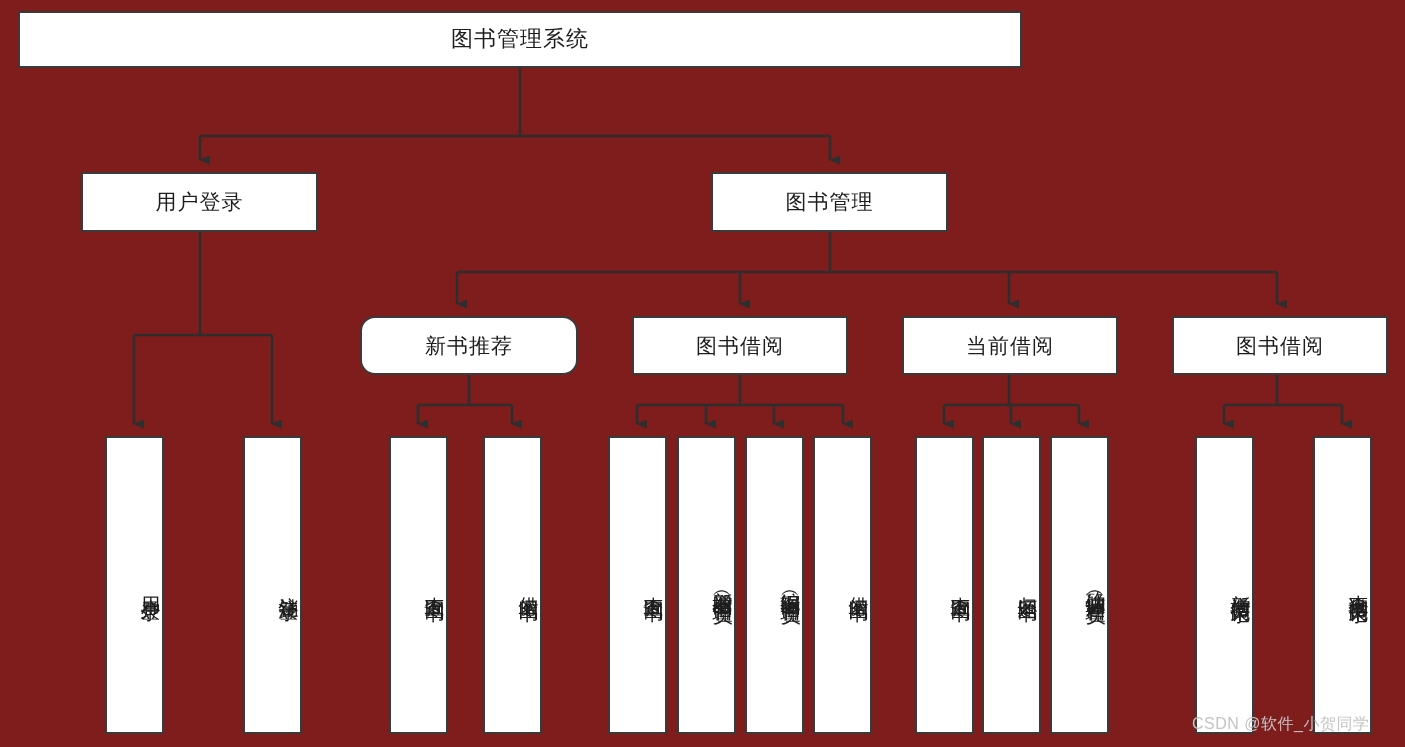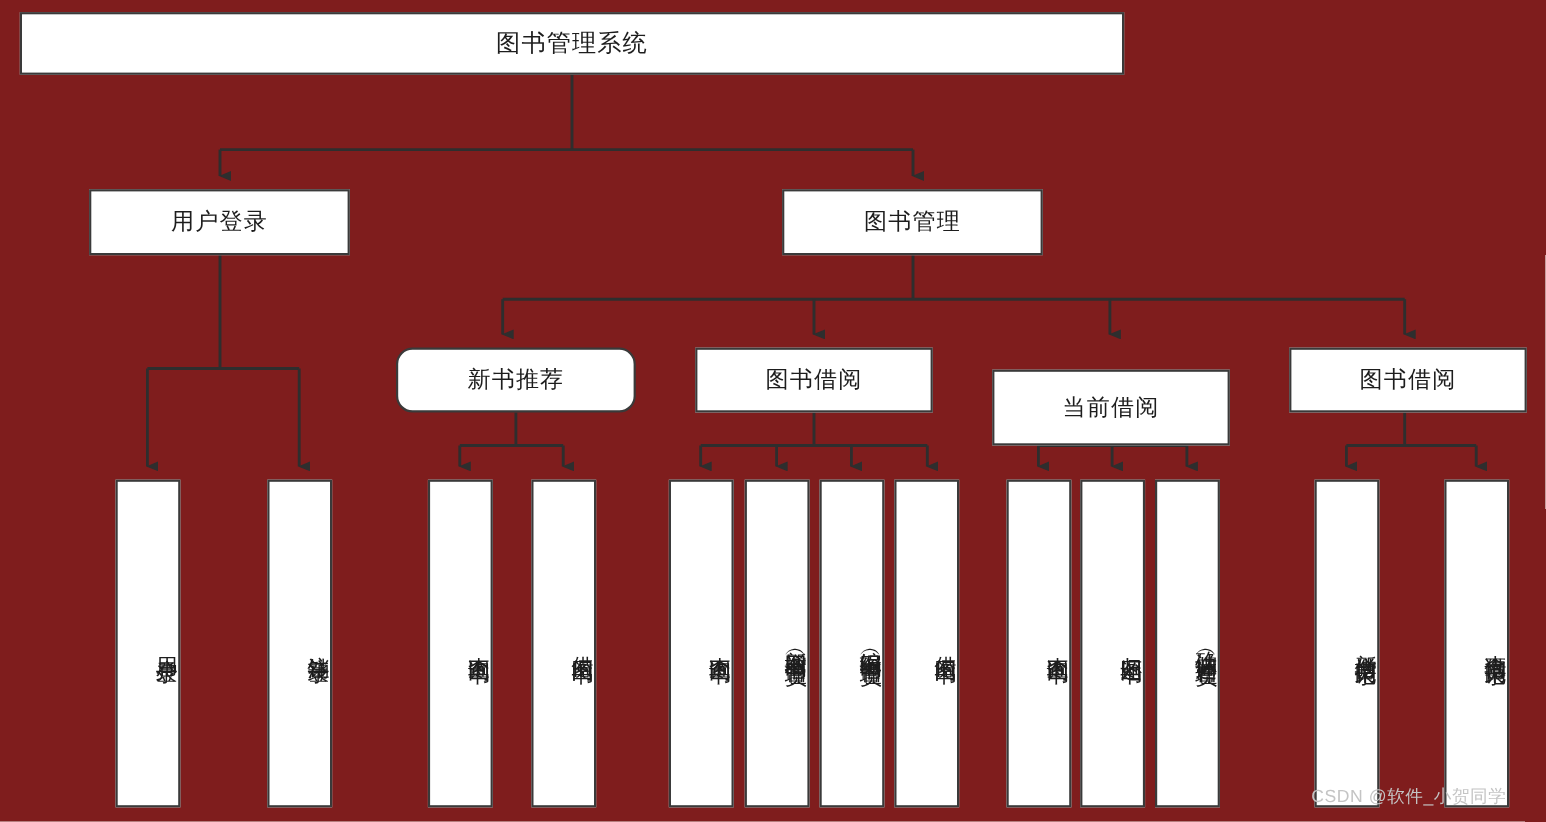--- a/index.html
+++ b/index.html
@@ -134,21 +134,21 @@
   <div class="node horiz" style="left:711px; top:172px; width:237px; height:60px;">
     <span class="label">图书管理</span>
   </div>
 
   <div class="node horiz" style="left:360px; top:316px; width:218px; height:59px;border-radius:15px;">
     <span class="label">新书推荐</span>
   </div>
   <div class="node horiz" style="left:632px; top:316px; width:216px; height:59px;">
     <span class="label">图书借阅</span>
   </div>
-  <div class="node horiz" style="left:902px; top:316px; width:216px; height:69px;margin-top:20px;">
+  <div class="node horiz" style="left:902px; top:316px; width:216px; height:59px;">
     <span class="label">当前借阅</span>
   </div>
   <div class="node horiz" style="left:1172px; top:316px; width:216px; height:59px;">
     <span class="label">图书借阅</span>
   </div>
 
   <div class="node vert" style="left:105px; top:436px; width:59px; height:298px;">
     <span class="label">用户登录</span>
   </div>
   <div class="node vert" style="left:243px; top:436px; width:59px; height:298px;">

